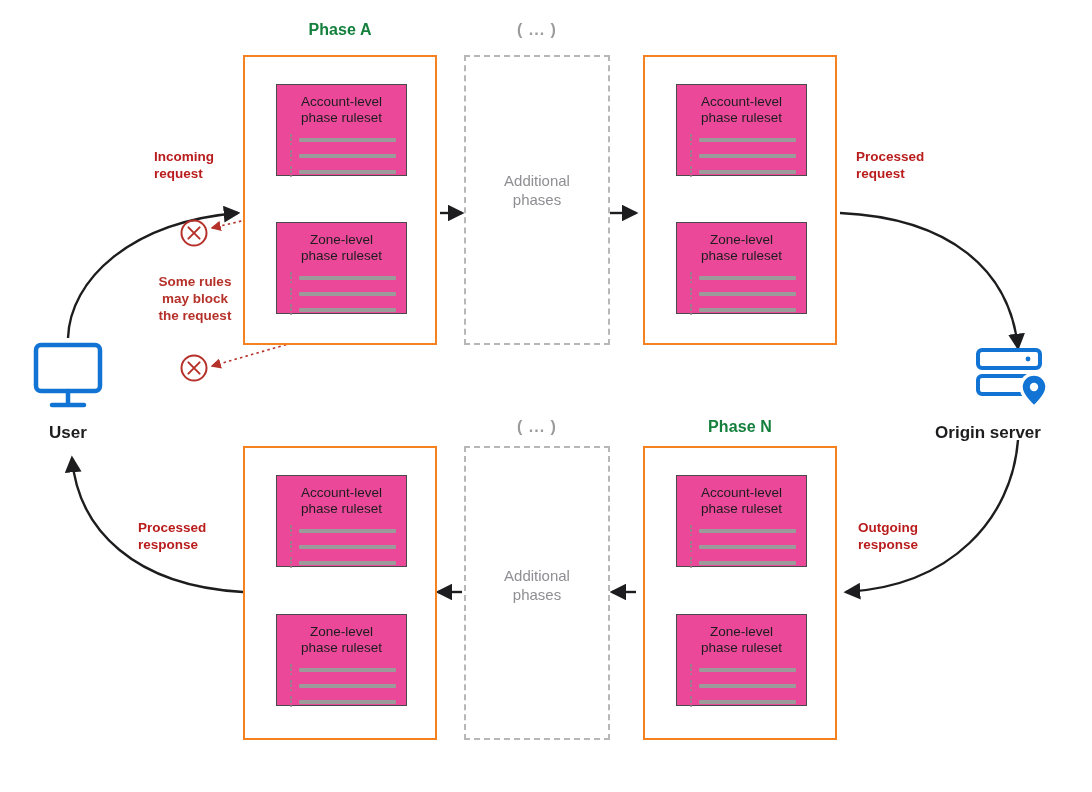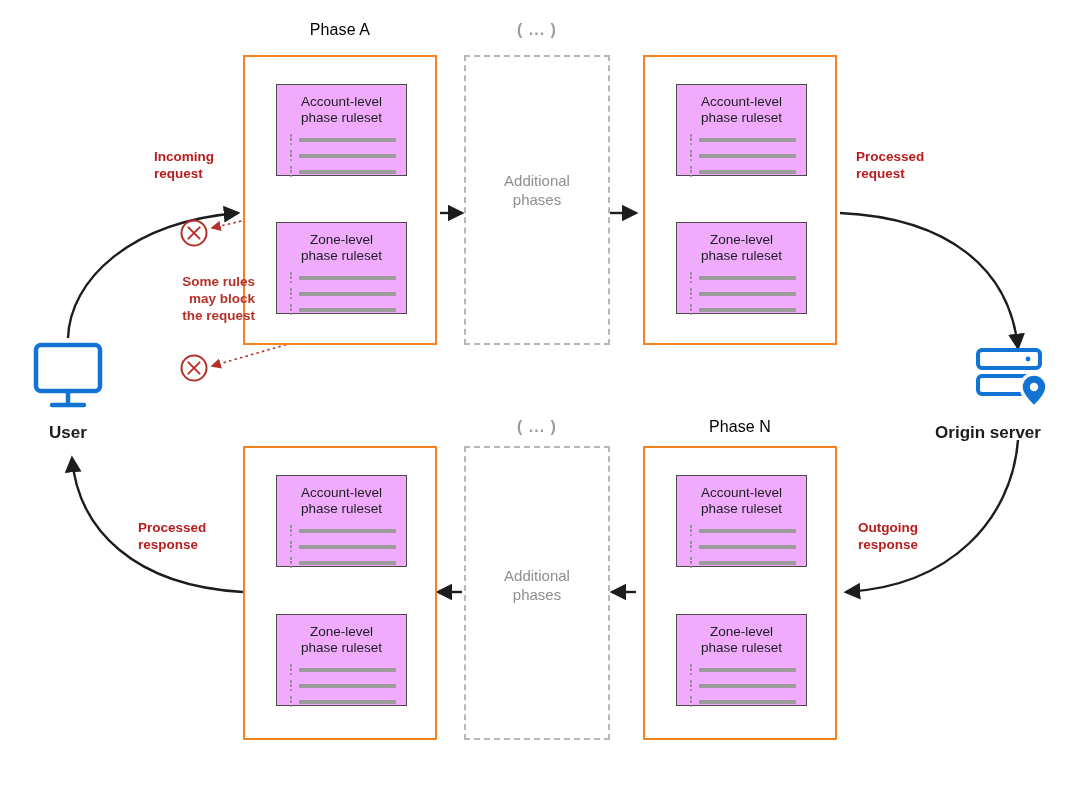--- a/index.html
+++ b/index.html
@@ -27,35 +27,35 @@
     box-sizing: border-box;
   }
   .phase-box.dashed {
     border: 2px dashed #b7b7b7;
   }
   .phase-title {
     position: absolute;
     width: 100%;
     text-align: center;
     font-size: 16px;
-    font-weight: normal;
-    color: #000000;
+    font-weight: bold;
+    color: #15803d;
     letter-spacing: .1px;
   }
   .phase-title.muted {
     color: #9b9b9b;
     font-weight: bold;
     letter-spacing: 1px;
   }
 
   
   .ruleset {
     position: absolute;
     border: 1.2px solid #4a4a4a;
-    background: #f0abfc;
+    background: #ec4899;
     box-sizing: border-box;
     padding: 9px 10px 1px 10px;
   }
   .ruleset .rs-label {
     font-size: 13.5px;
     line-height: 16px;
     color: #1d1d1f;
     text-align: center;
     margin-bottom: 8px;
     white-space: pre-line;
@@ -485,20 +485,20 @@
 
   <div class="lbl" style="left:856px; top:148px; width:120px; text-align:left;">Processed
 request</div>
 
   <div class="lbl" style="left:858px; top:519px; width:120px; text-align:left;">Outgoing
 response</div>
 
   <div class="lbl" style="left:138px; top:519px; width:120px; text-align:left;">Processed
 response</div>
 
-  <div class="lbl red" style="left:135px; top:273px; width:120px; text-align:right;">Some rules
+  <div class="lbl red" style="left:135px; top:273px; width:120px; text-align:center;">Some rules
 may block
 the request</div>
 
   <div class="node-label" style="left:-12px; top:423px;">User</div>
   <div class="node-label" style="left:908px; top:423px;">Origin server</div>
 
 </div>
 
 </body></html>

